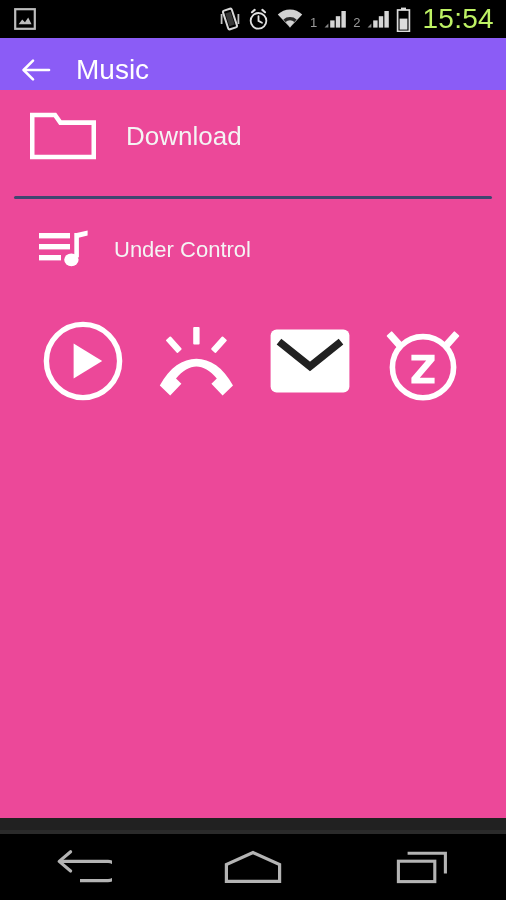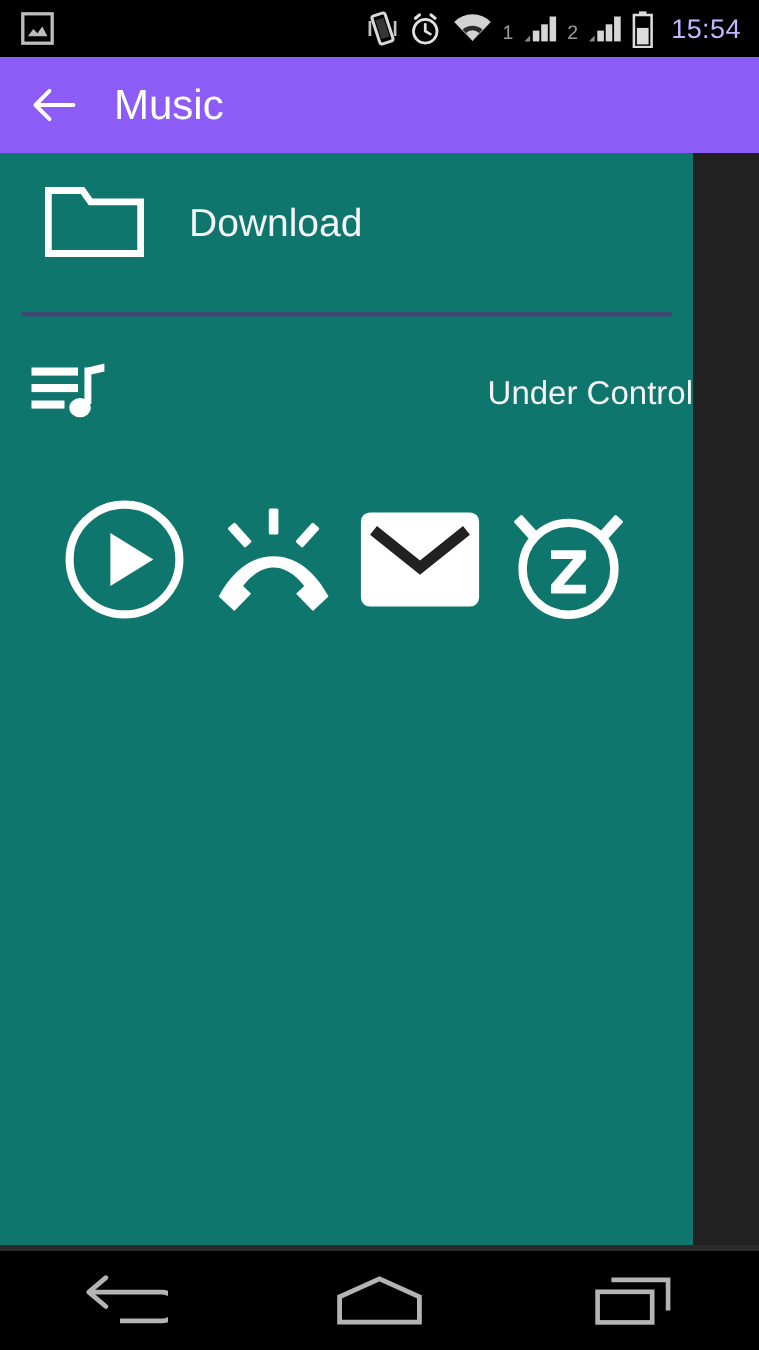--- a/index.html
+++ b/index.html
@@ -16,57 +16,57 @@
     position:absolute; left:0; top:0; width:506px; height:38px;
     background:#000000; display:flex; align-items:center;
   }
   #status-left { display:flex; align-items:center; padding-left:14px; }
   #status-right {
     margin-left:auto; display:flex; align-items:center;
     padding-right:12px; gap:7px;
   }
   .sb-icon { display:block; }
   #status-clock {
-    color:#c4b5fd; font-size:18px; letter-spacing:.3px;
+    color:#bef264; font-size:28px; letter-spacing:.3px;
     margin-left:4px; line-height:1;
   }
   .sim-num { color:#9a9a9a; font-size:13px; line-height:1; align-self:flex-end; margin-bottom:4px; }
 
   
   #app-bar {
     position:absolute; left:0; top:38px; width:506px; height:64px;
     background:#8b5cf6; display:flex; align-items:center;
   }
   #back-arrow { margin-left:18px; width:36px; height:36px; cursor:pointer; }
   #app-title {
     color:#ffffff; font-size:28px; margin-left:22px;
     font-weight:400; line-height:1;
   }
 
   
   #content {
-    position:absolute; left:0; top:102px; width:462px; height:728px;
-    background:#0f766e;
+    position:absolute; left:0; top:90px; width:506px; height:728px;
+    background:#ec4899;
   }
 
   .file-row {
     display:flex; align-items:center; height:92px; padding-left:30px;
     cursor:pointer;
   }
   .file-row .label {
     color:#f4f4f4; font-size:26px; line-height:1;
   }
   #folder-row .label { margin-left:30px; }
 
   #divider {
     height:3px; background:#3f4670; margin:14px 14px 0 14px;
     border-radius:2px;
   }
 
-  #song-row { height:70px; padding-left:20px; margin-top:16px;justify-content:space-between; }
+  #song-row { height:70px; padding-left:38px; margin-top:16px; }
   #song-row .label { color:#f4f4f4; font-size:22px; margin-left:24px; }
 
   
   #action-row {
     display:flex; margin-top:26px; padding:0 40px;
     justify-content:space-between; align-items:center;
   }
   .action-btn {
     width:86px; height:100px; display:flex;
     align-items:center; justify-content:center; cursor:pointer;

